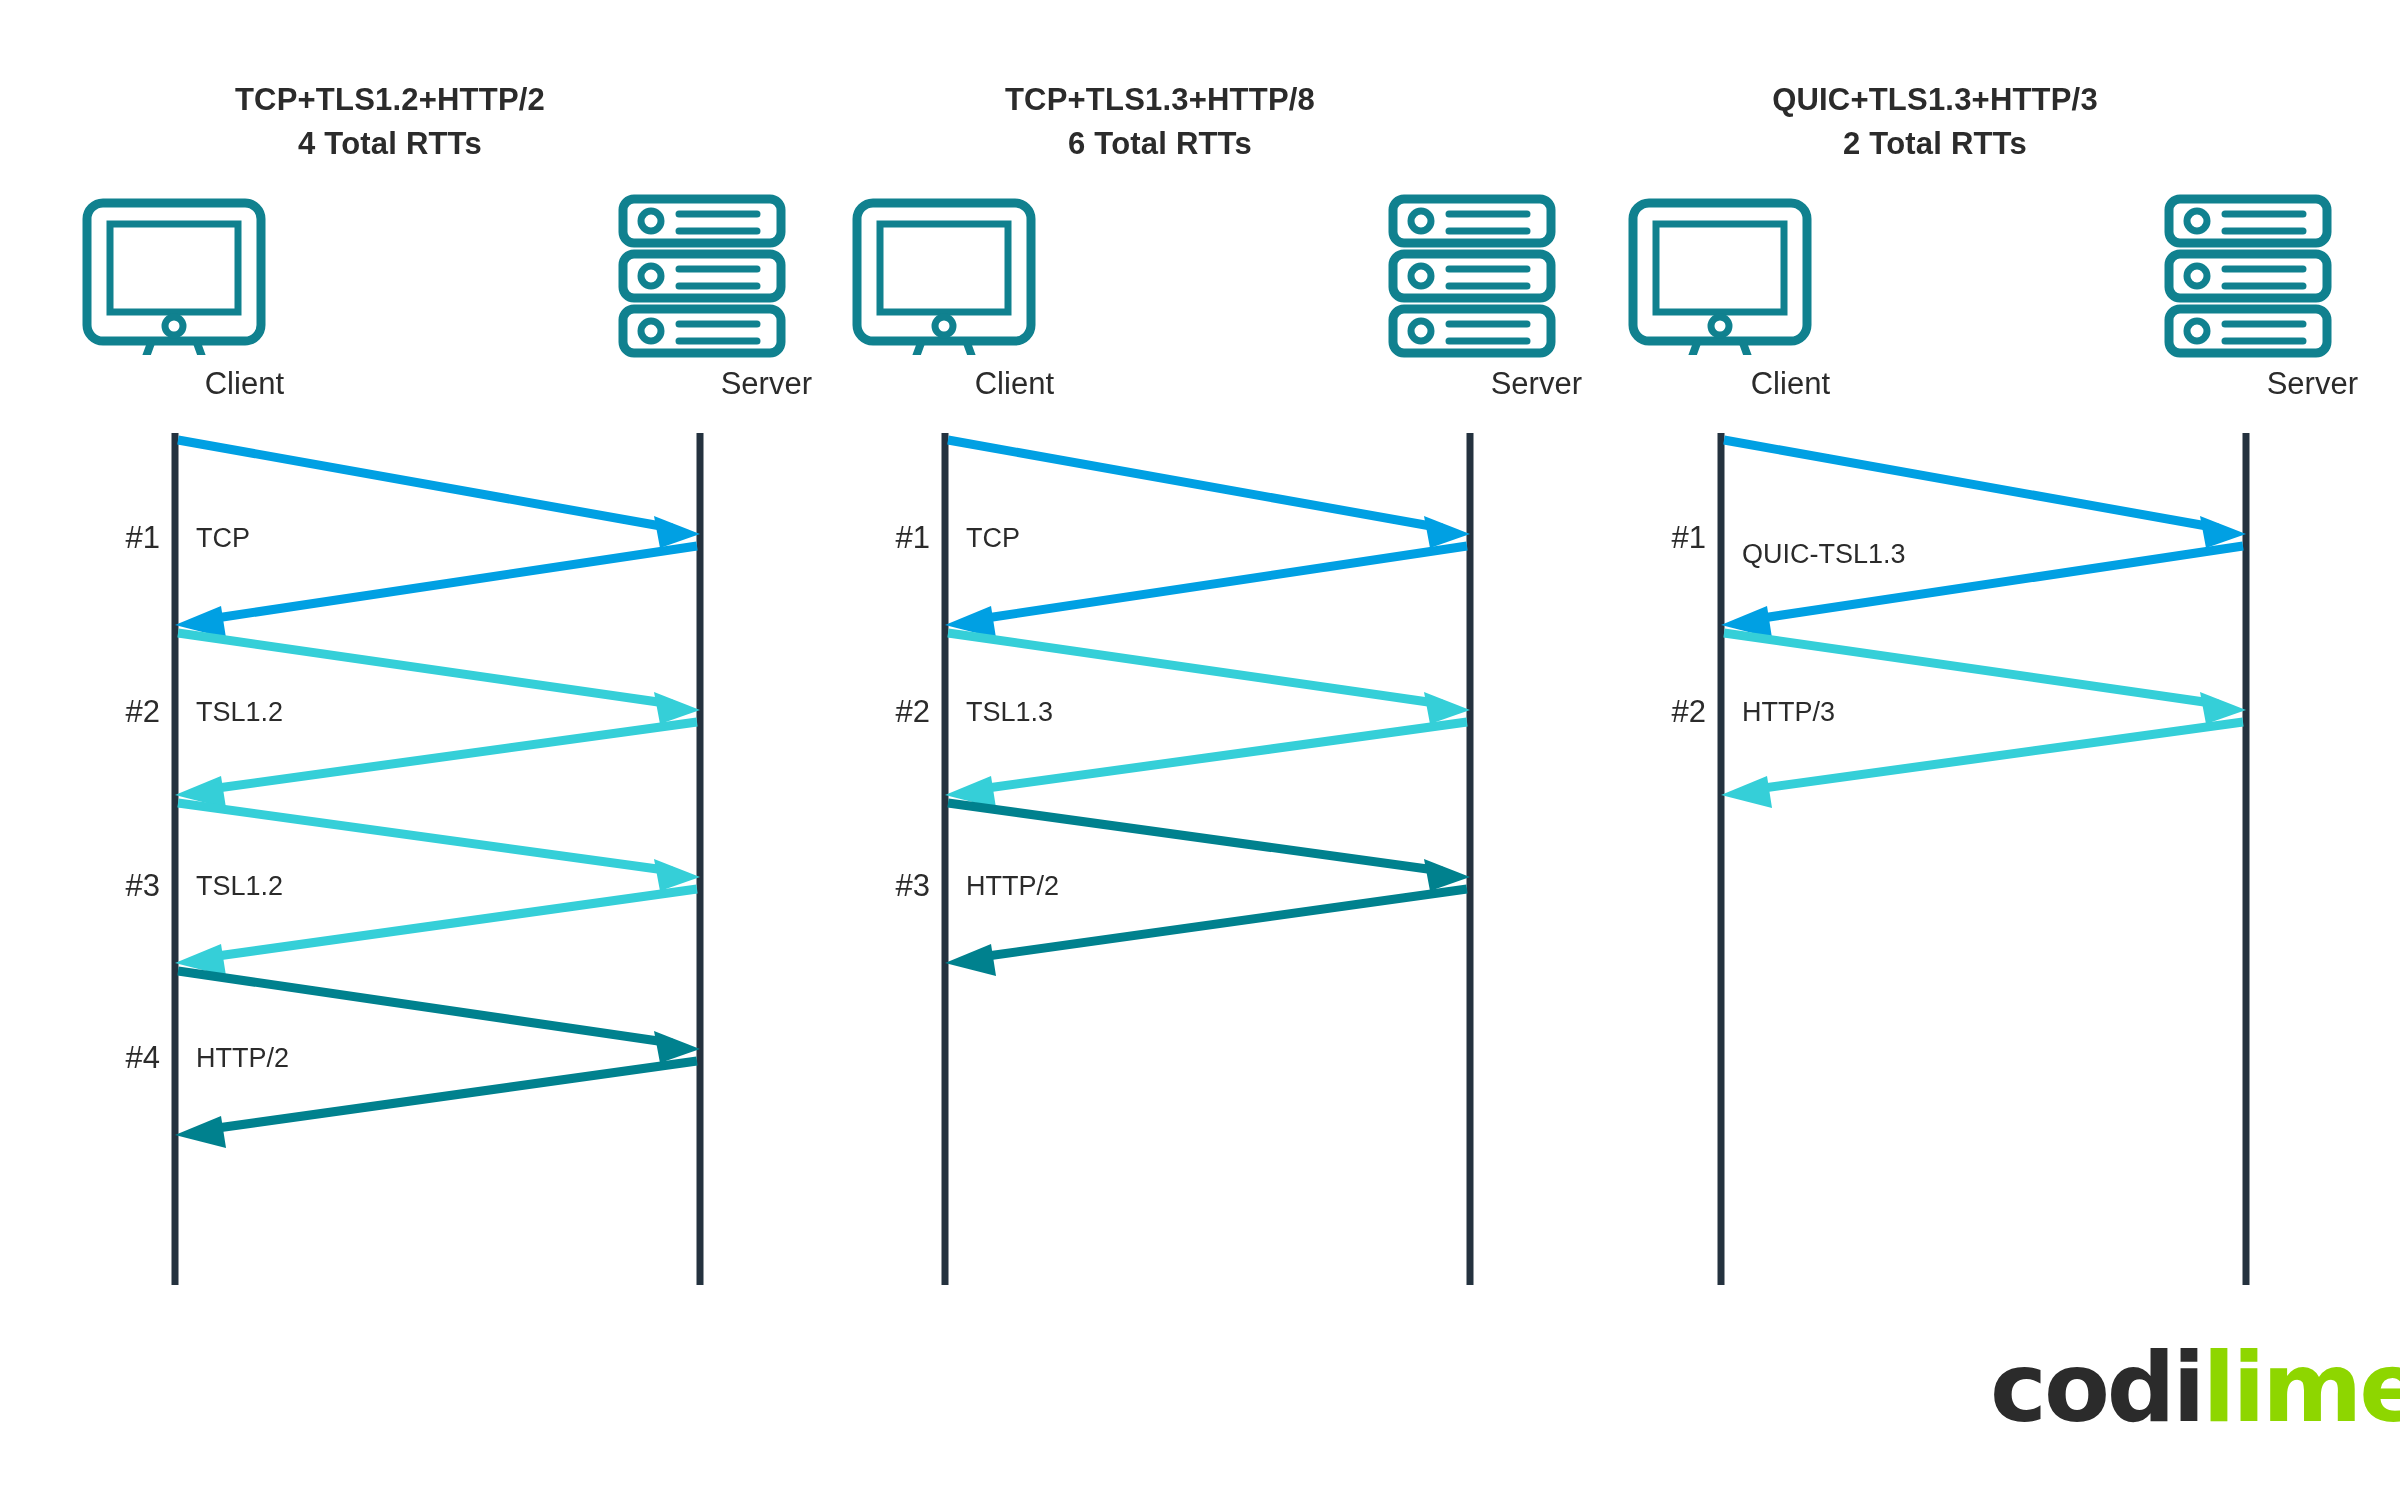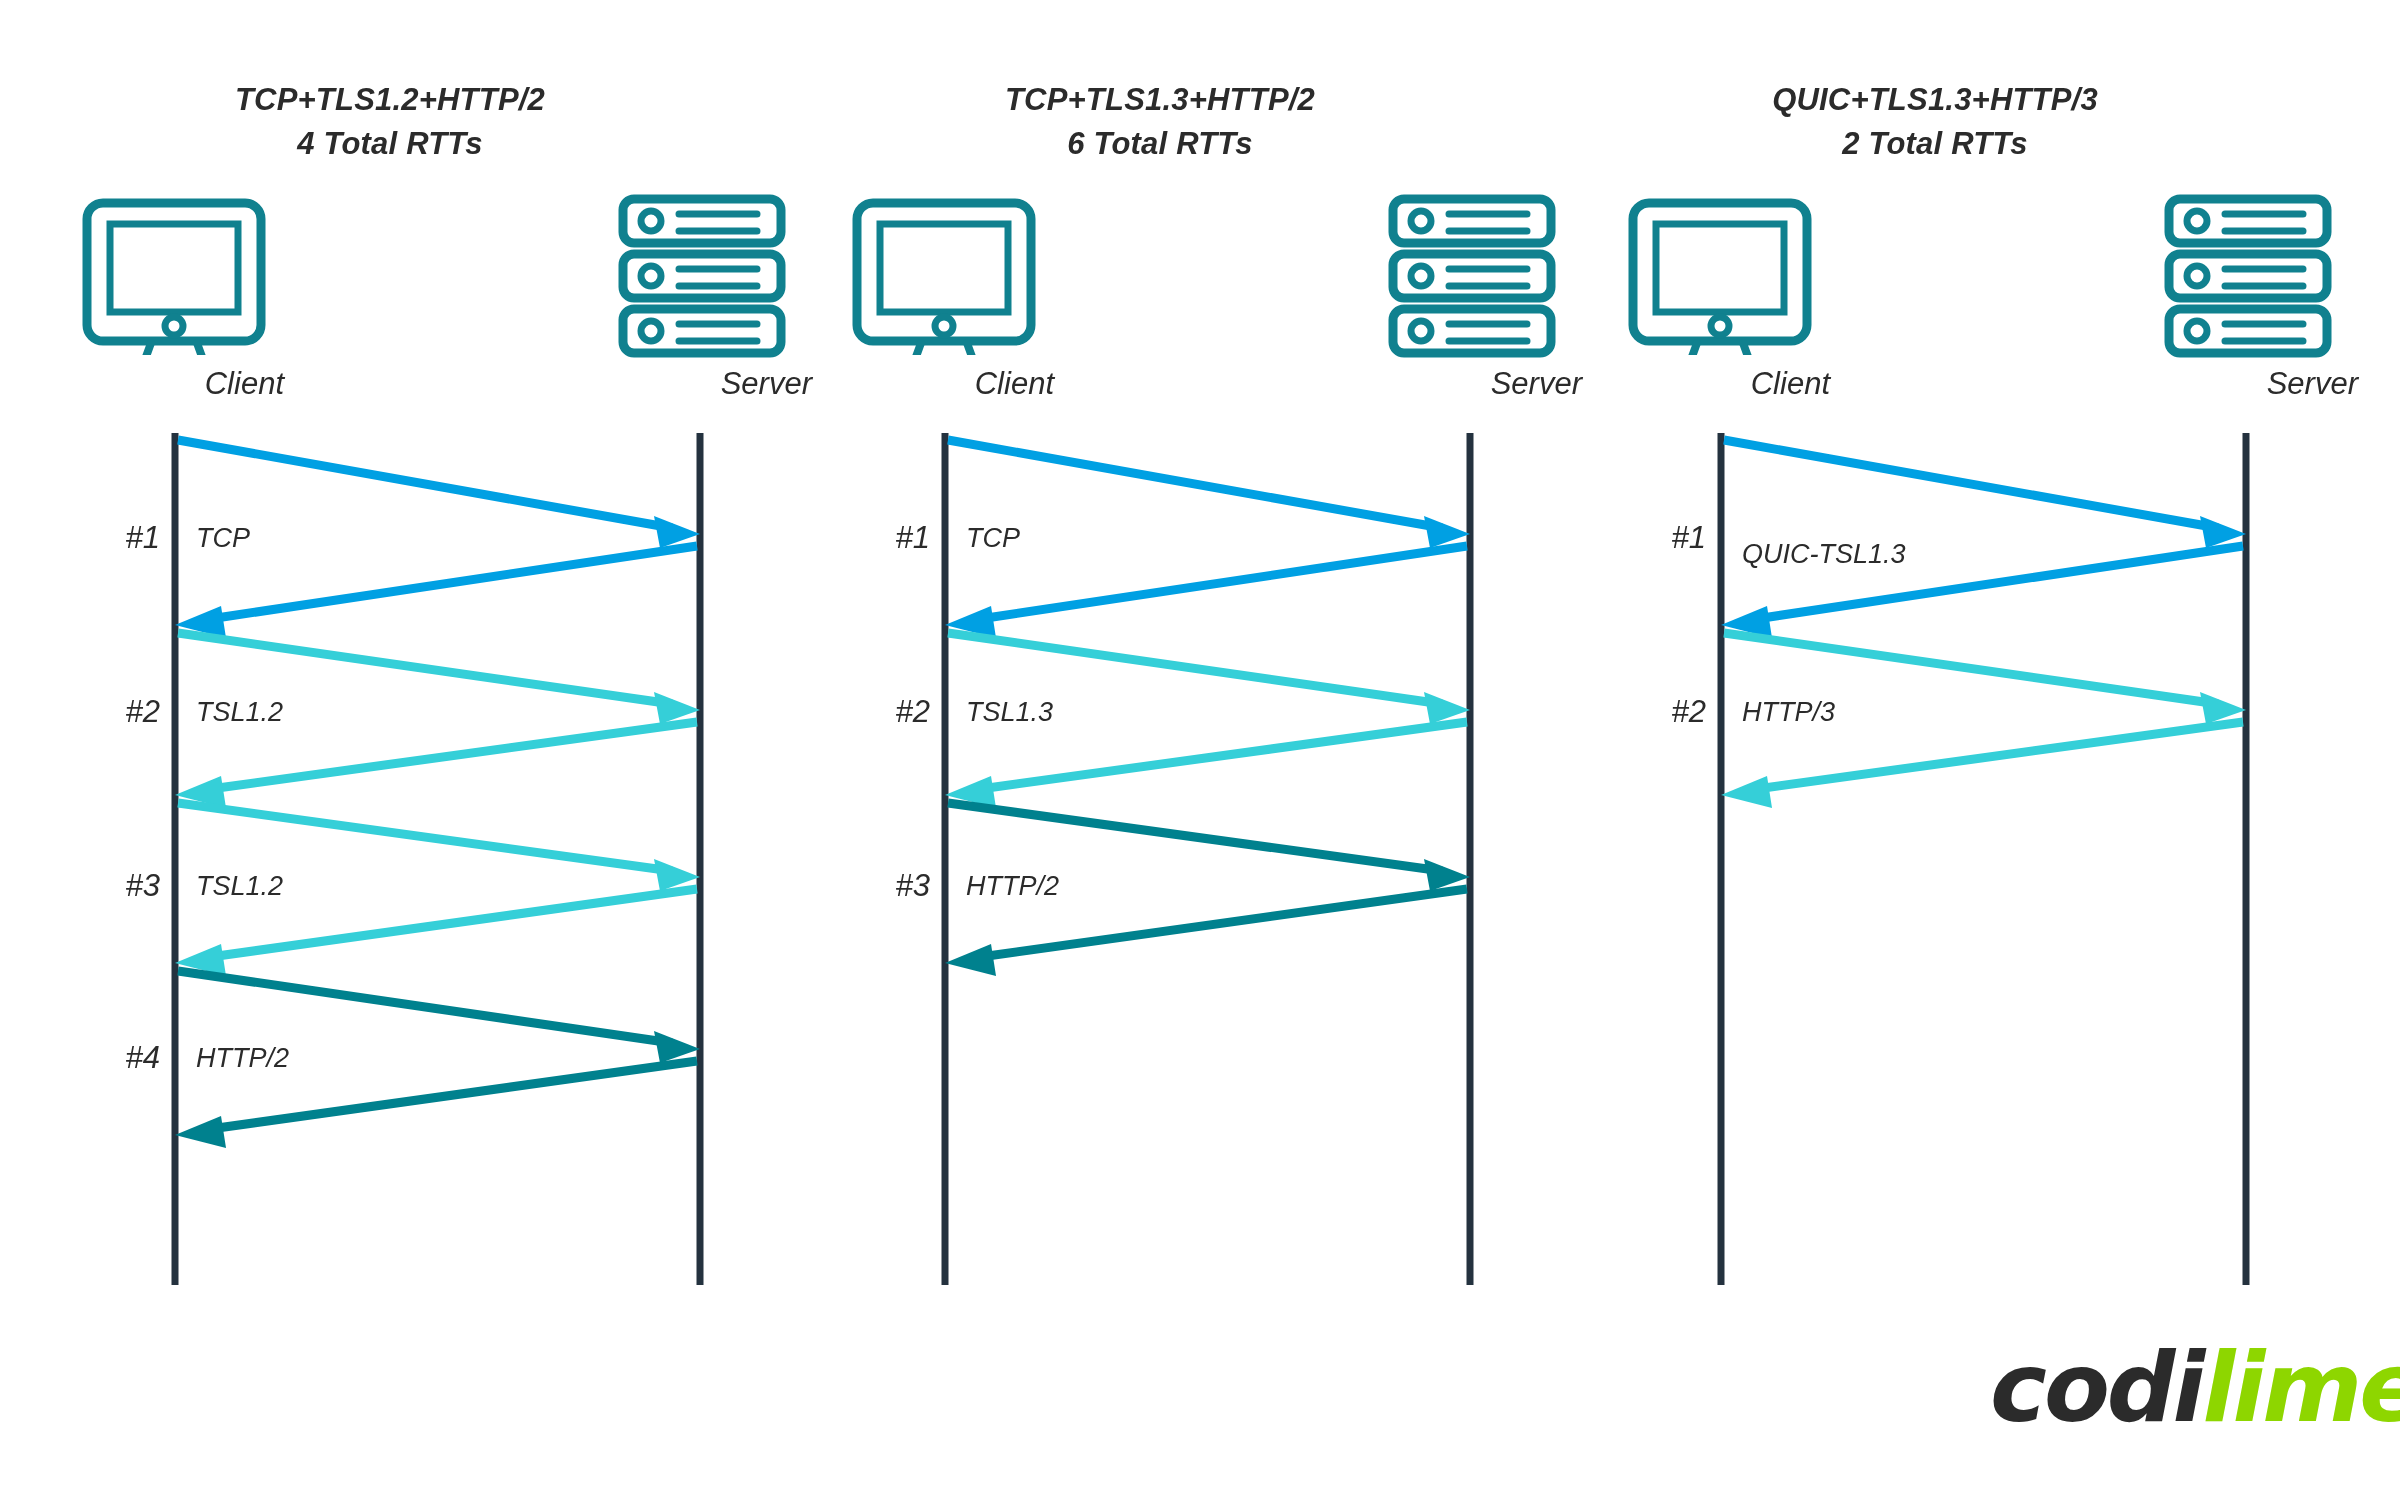--- a/index.html
+++ b/index.html
@@ -4,21 +4,21 @@
 <title>Protocol handshake RTT comparison</title>
 <style>
   html,body{margin:0;padding:0;background:#ffffff;}
   body{
     width:2400px;height:1502px;
     font-family:"Liberation Sans","DejaVu Sans",sans-serif;
     color:#2b2b2b;
     overflow:hidden;
     position:relative;
   }
-  #stage{position:absolute;left:0;top:0;width:2400px;height:1502px;font-style:italic;}
+  #stage{position:absolute;left:0;top:0;width:2400px;height:1502px;}
 
   .col{position:absolute;top:0;height:1502px;}
   .col-title{
     position:absolute;top:78px;left:0;width:100%;
     text-align:center;
     font-weight:bold;font-size:31px;line-height:44px;
     color:#2b2b2b;letter-spacing:.2px;
     white-space:nowrap;
   }
   .col-title .l2{display:block;}
@@ -141,21 +141,21 @@
 
     <div class="rtt-num" style="left:90px;top:868px;">#3</div>
     <div class="rtt-label" style="left:196px;top:868px;">TSL1.2</div>
 
     <div class="rtt-num" style="left:90px;top:1040px;">#4</div>
     <div class="rtt-label" style="left:196px;top:1040px;">HTTP/2</div>
   </div>
 
   <div class="col" style="left:770px;width:780px;">
     <div class="col-title">
-      <span>TCP+TLS1.3+HTTP/2</span>
+      <span>TCP+TLS1.3+HTTP/8</span>
       <span class="l2">6 Total RTTs</span>
     </div>
 
     <div class="node" style="left:64px;">
       <div class="icon">
         <svg width="186" height="158" viewBox="0 0 186 158" fill="none">
           <rect x="6" y="6" width="174" height="138" rx="16" ry="16" stroke="#10818f" stroke-width="9"></rect>
           <rect x="29" y="27" width="128" height="88" stroke="#10818f" stroke-width="7"></rect>
           <circle cx="93" cy="129" r="9" stroke="#10818f" stroke-width="7"></circle>
           <path d="M70 146 L62 168 M116 146 L124 168" stroke="#10818f" stroke-width="8" stroke-linecap="round"></path>

